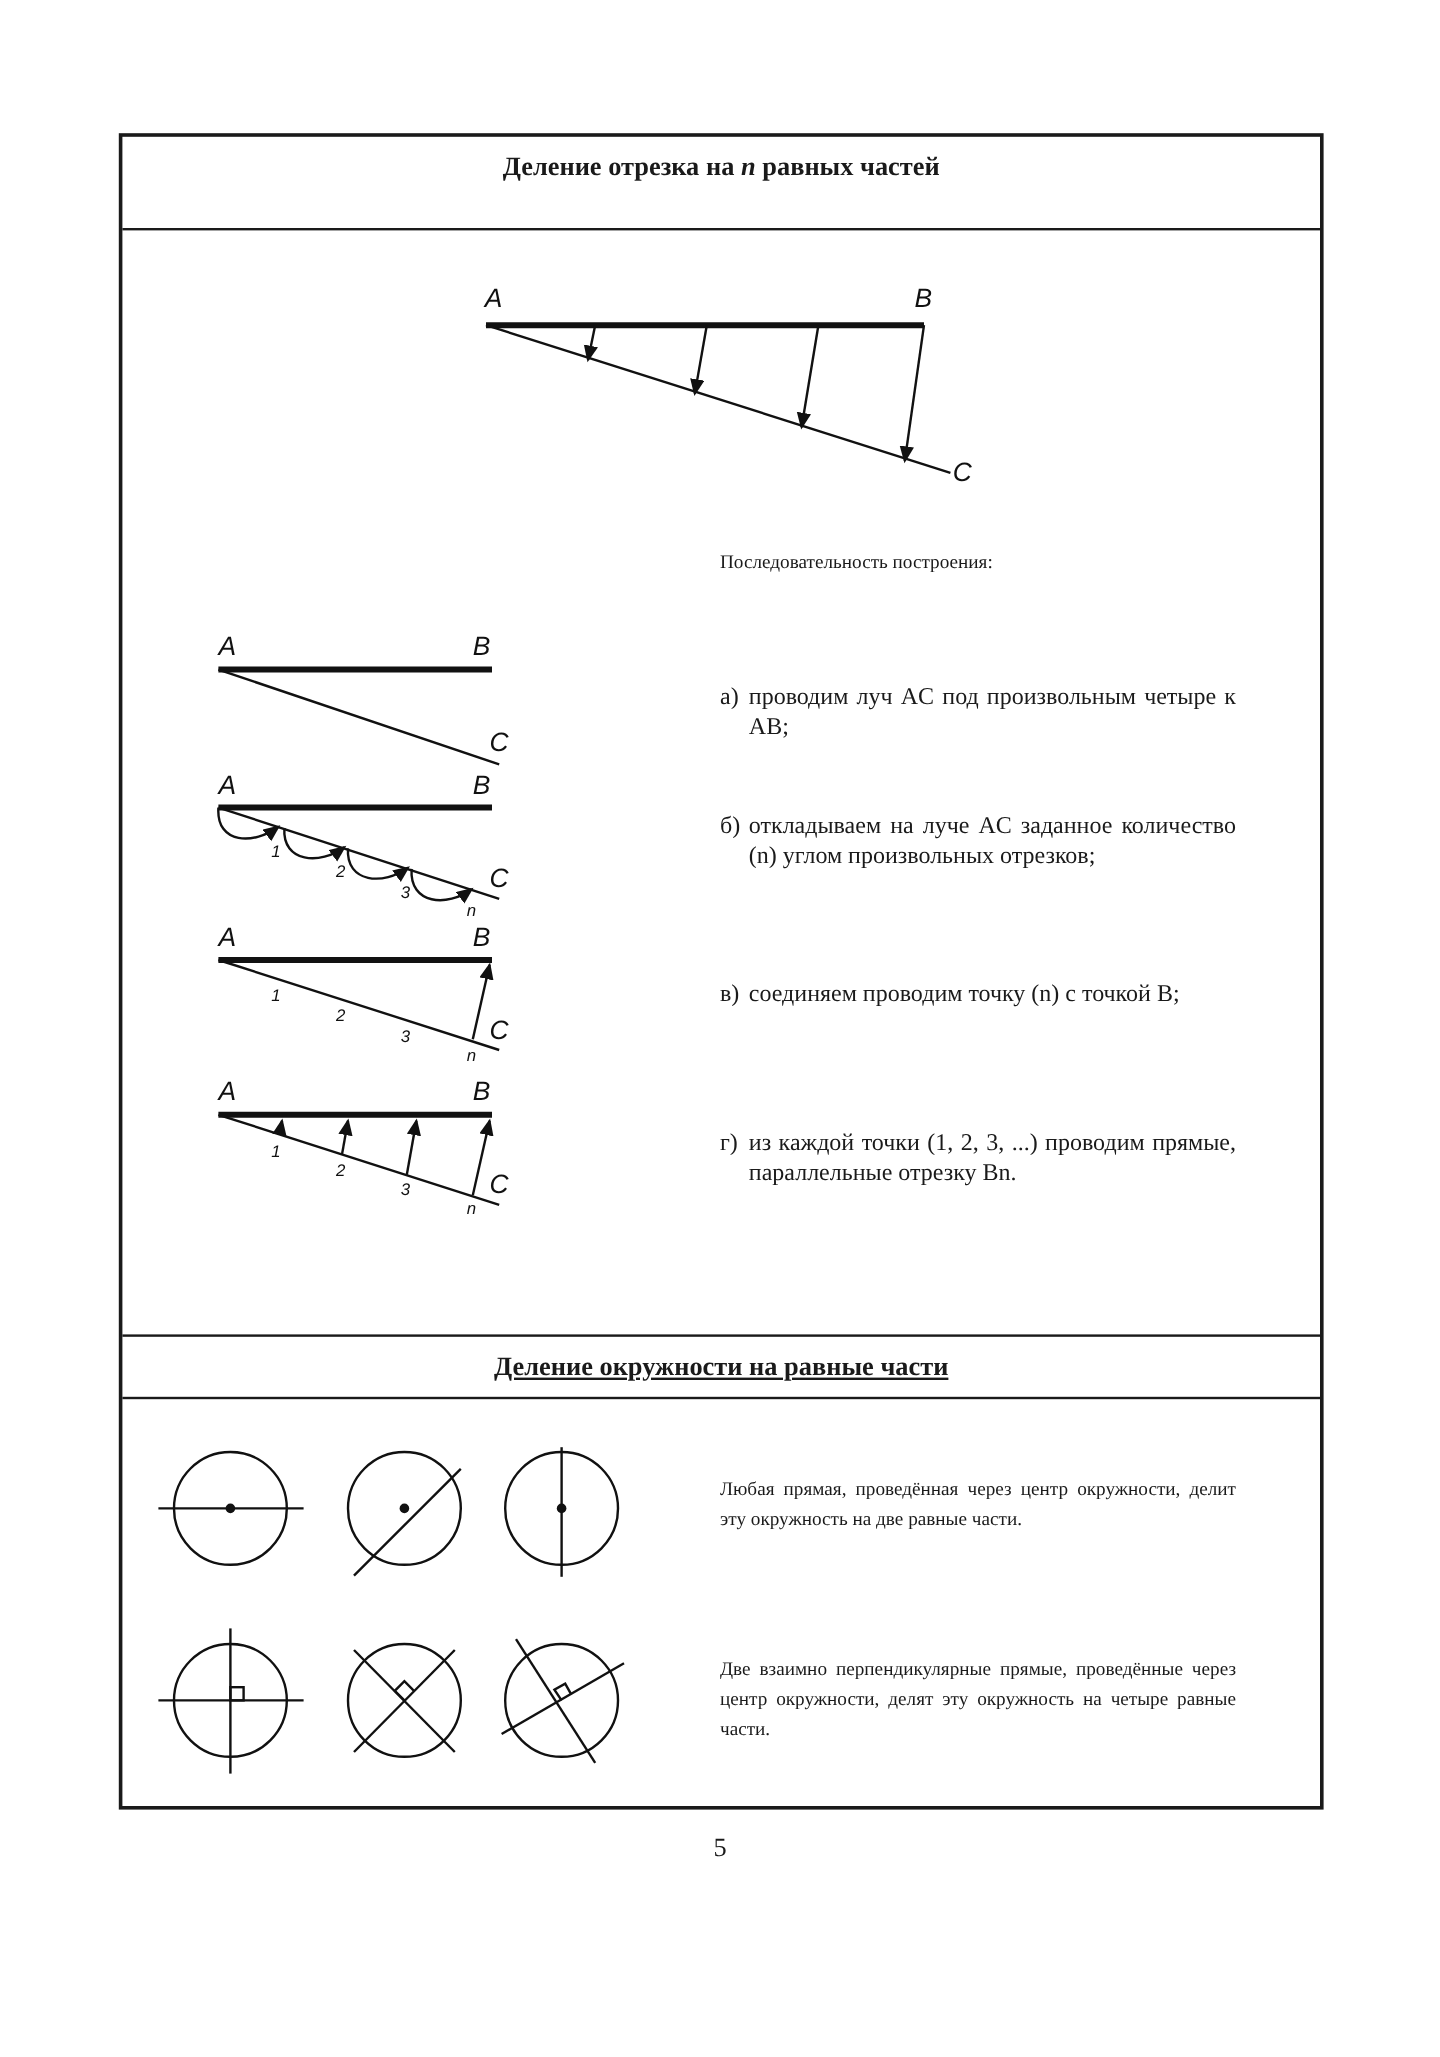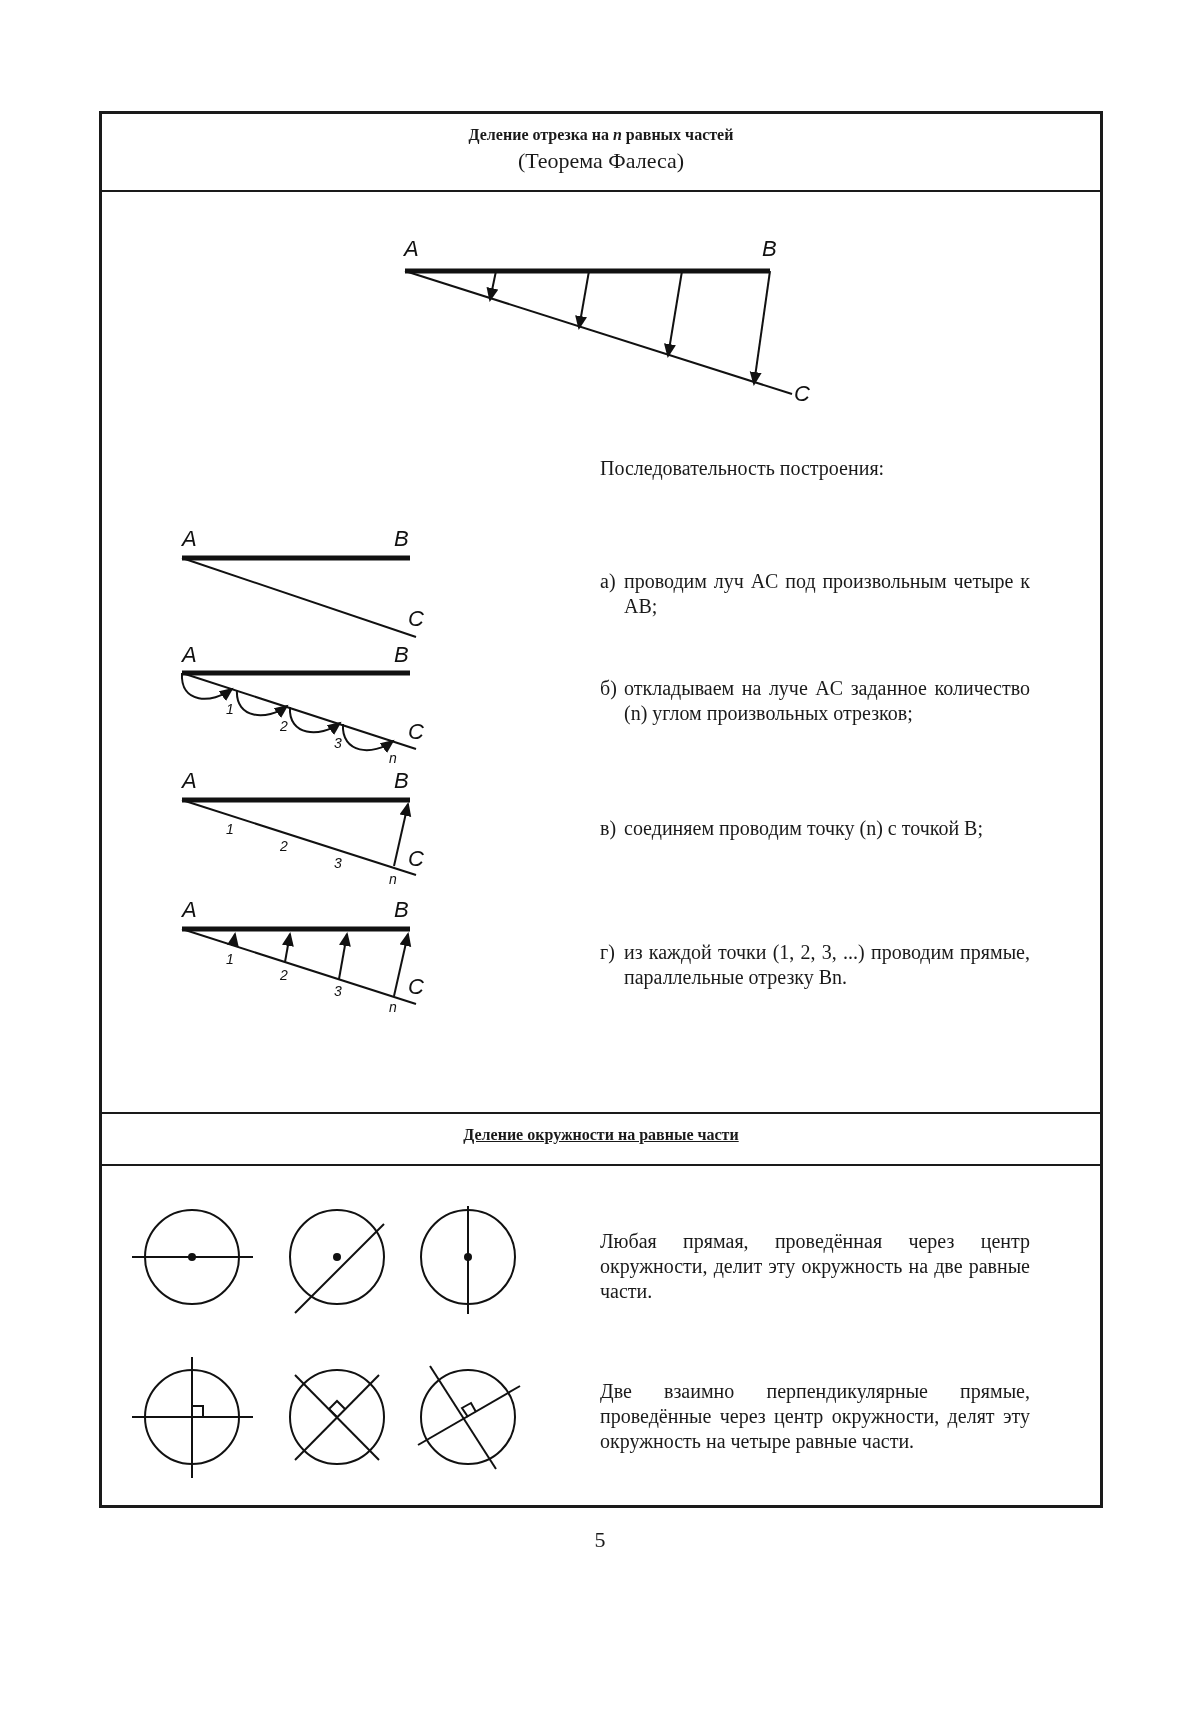--- a/index.html
+++ b/index.html
@@ -1,39 +1,38 @@
 <!DOCTYPE html>
 <html><head>
 <meta charset="utf-8">
 <style>
   html, body { margin:0; padding:0; background:#fff; }
   body { width:1200px; height:1714px; position:relative; font-family:"DejaVu Serif", serif; color:#1a1a1a; }
   .frame { position:absolute; left:99px; top:111px; width:1004px; height:1397px; border:3px solid #1a1a1a; box-sizing:border-box; }
   .hdr { position:absolute; left:0; right:0; text-align:center; }
   .hdr1 { top:0; height:76px; border-bottom:2px solid #1a1a1a; }
-  .t-bold { font-family:"Liberation Serif", serif; font-weight:bold; font-size:16px; margin-top:12px; }
+  .t-bold { font-family:"Liberation Serif", serif; font-weight:bold; font-size:22px; margin-top:12px; }
   .t-sub { font-family:"Liberation Serif", serif; font-size:22px; margin-top:4px; }
   .hdr2 { top:998px; height:50px; border-top:2px solid #1a1a1a; border-bottom:2px solid #1a1a1a;text-decoration:underline; }
   .hdr2 .t-bold { margin-top:12px; }
-  .txt { position:absolute; font-family:"Liberation Serif", serif; font-size:20px; line-height:25px; text-align:justify; }
+  .txt { position:absolute; font-family:"Liberation Serif", serif; font-size:16px; line-height:25px; text-align:justify; }
   .item { position:absolute; left:498px; width:430px; font-family:"Liberation Serif", serif; font-size:20px; line-height:25px; text-align:justify; }
   .item .lbl { position:absolute; left:0; }
   .item .body { padding-left:24px; display:block; }
   svg { position:absolute; overflow:visible; }
   .pnum { position:absolute; top:1527px; left:0; width:1200px; text-align:center; font-family:"Liberation Serif", serif; font-size:22px; }
   .lab { font-family:"Liberation Sans", sans-serif; font-style:italic; font-size:22px; fill:#111; }
   .num { font-family:"Liberation Sans", sans-serif; font-style:italic; font-size:14px; fill:#111; }
 </style>
 </head>
 <body>
 
 <div class="frame">
   <div class="hdr hdr1">
     <div class="t-bold"><span>Деление отрезка на </span><i>n</i><span> равных частей</span></div>
-    <div class="t-sub">(Теорема Фалеса)</div>
   </div>
 
   <svg style="left:0;top:0" width="1000" height="1000">
     <defs>
       <marker id="ar" markerWidth="8" markerHeight="8" refX="6" refY="3" orient="auto">
           <path d="M0,0 L7,3 L0,6 Z" fill="#111"></path>
         </marker>
     </defs>
     <line x1="303" y1="157" x2="668" y2="157" stroke="#111" stroke-width="5"></line>
     <line x1="303" y1="157" x2="690" y2="280" stroke="#111" stroke-width="2"></line>

